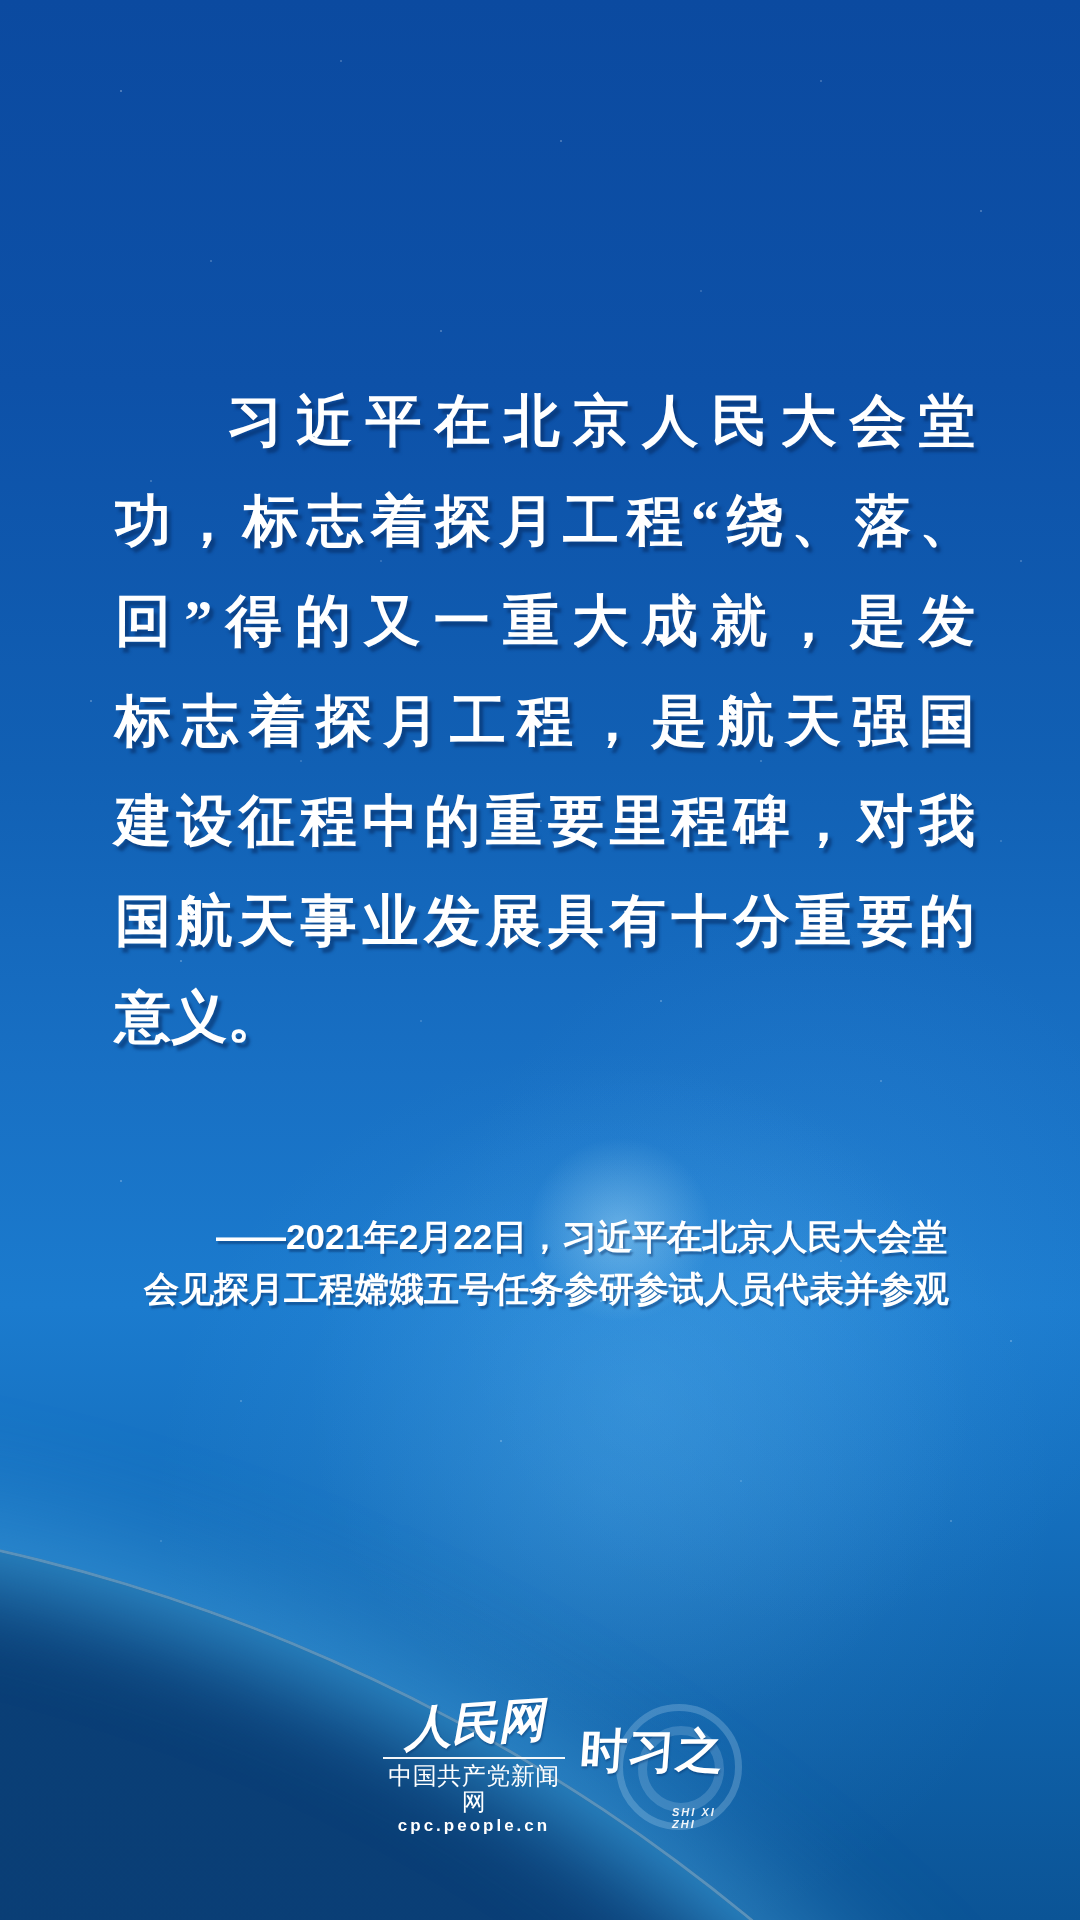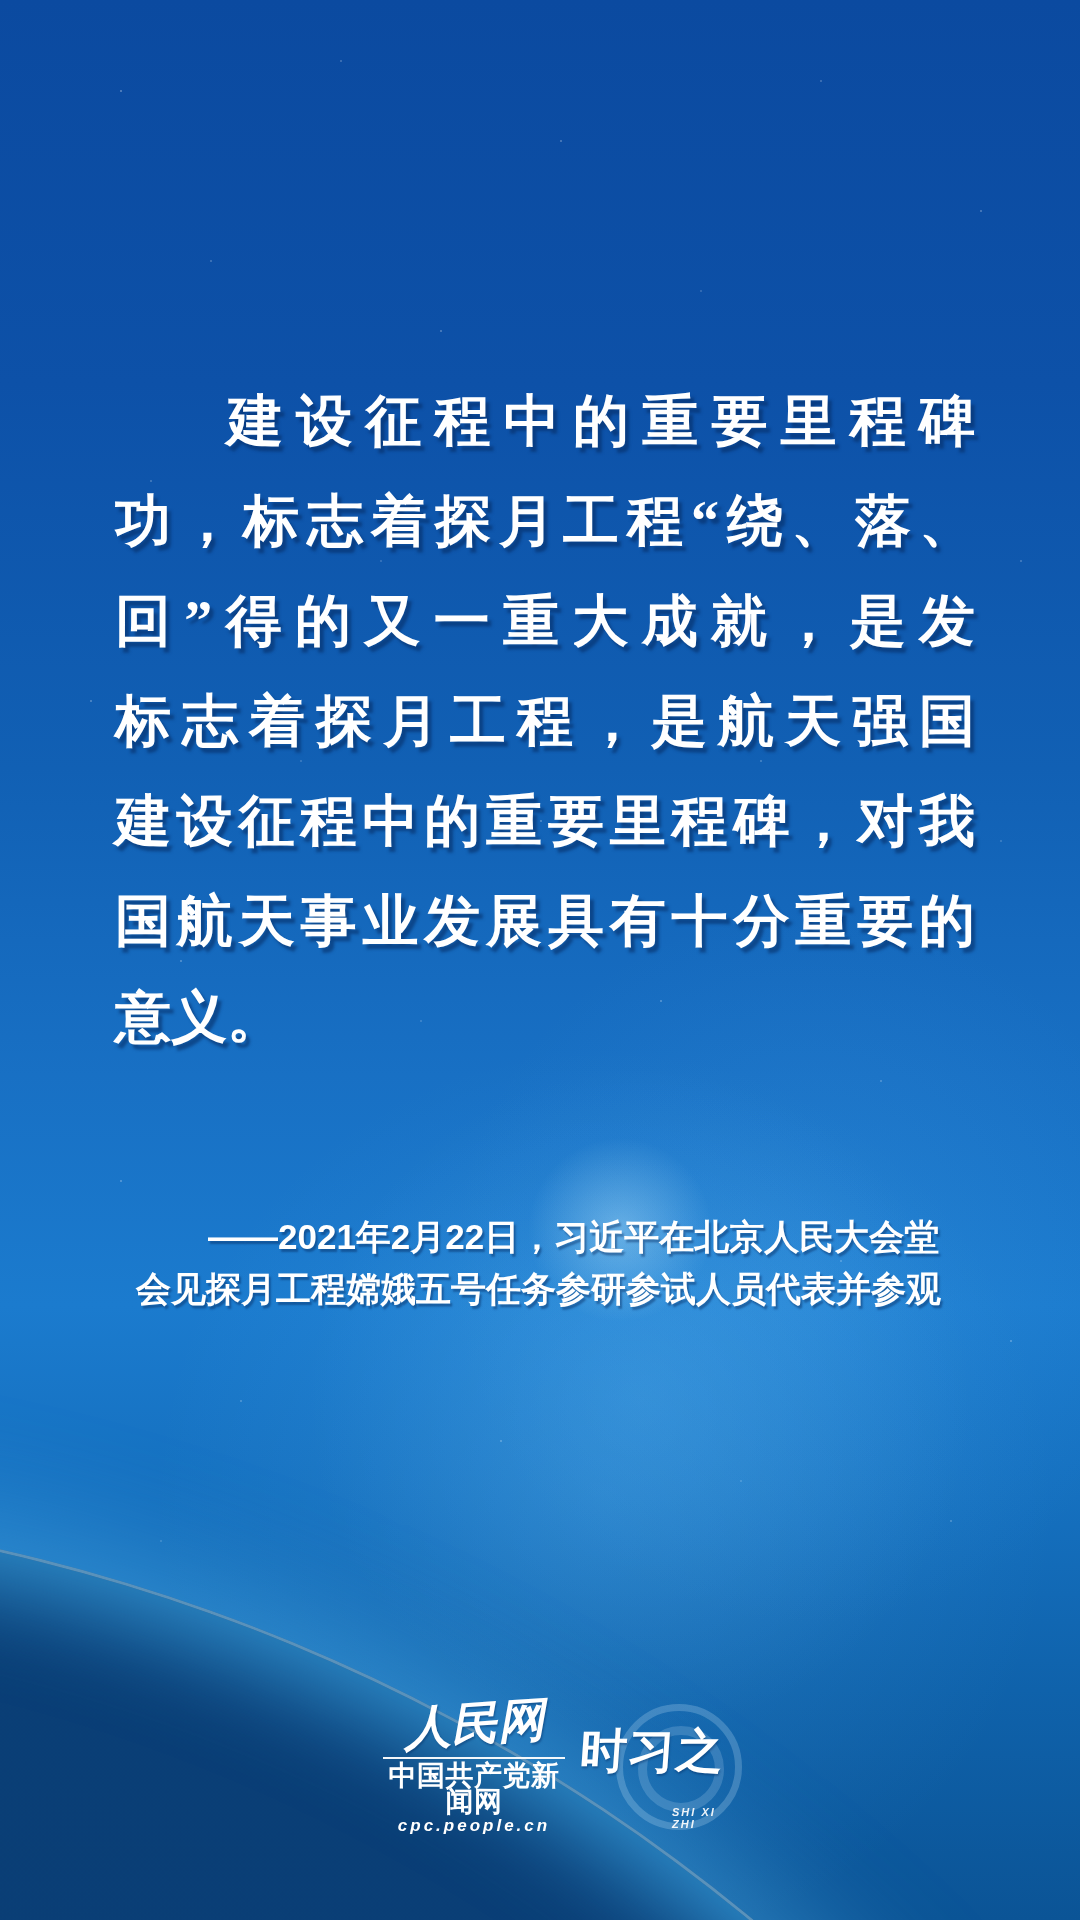--- a/index.html
+++ b/index.html
@@ -61,39 +61,39 @@
     height:100px;line-height:100px;
     font-size:56px;font-weight:700;color:#ffffff;
     font-family:"Liberation Serif","DejaVu Serif",serif;
     text-align:justify;text-align-last:justify;
     text-shadow:4px 5px 3px rgba(6,42,96,.55);
     white-space:nowrap;
   }
   .quote-line.first{padding-left:112px;}
   .quote-line.last{text-align-last:left;font-family:Liberation Mono, monospace;}
   
-  .attribution{position:absolute;left:136px;top:1211px;width:850px;}
+  .attribution{position:absolute;left:144px;top:1211px;width:850px;}
   .attr-line{
     font-size:35px;line-height:52px;font-weight:700;color:#ffffff;
     font-family:"Liberation Sans",sans-serif;
     text-shadow:2px 3px 2px rgba(6,42,96,.45);
     white-space:nowrap;
   }
   .attr-line.first{text-indent:72px;}
   
   .footer-left{position:absolute;left:383px;top:1692px;width:182px;text-align:center;color:#fff;}
   .people-script{
     display:block;font-size:47px;line-height:64px;font-weight:700;font-style:italic;
     font-family:"Liberation Serif","DejaVu Serif",serif;
     transform:rotate(-4deg);
     text-shadow:1px 2px 2px rgba(6,42,96,.4);
   }
   .footer-divider{height:2px;background:rgba(255,255,255,.95);margin:1px 0 4px;}
-  .cpc-name{display:block;font-size:28px;line-height:26px;font-weight:700;letter-spacing:.5px;}
-  .cpc-url{display:block;font-size:17px;line-height:21px;font-weight:700;letter-spacing:3px;font-style:italic;}
+  .cpc-name{display:block;font-size:24px;line-height:26px;font-weight:400;letter-spacing:.5px;}
+  .cpc-url{display:block;font-size:17px;line-height:21px;font-weight:700;letter-spacing:3px;}
   .footer-right{position:absolute;left:578px;top:1698px;width:160px;height:130px;color:#fff;}
   .ring-outer{position:absolute;left:38px;top:6px;width:112px;height:112px;border:7px solid rgba(220,240,255,.22);border-radius:50%;}
   .ring-inner{position:absolute;left:60px;top:28px;width:68px;height:68px;border:9px solid rgba(215,238,255,.18);border-radius:50%;}
   .shixizhi{
     position:absolute;left:2px;top:22px;
     font-size:47px;font-weight:900;letter-spacing:1px;
     transform:skewX(-4deg);
     font-family:"Liberation Sans",sans-serif;
     text-shadow:1px 2px 2px rgba(6,42,96,.4);
   }
@@ -108,21 +108,21 @@
 <body>
 
 <div class="canvas">
 
   <div class="starfield"></div>
   <div class="glow-bottom"></div>
   <div class="glow-small"></div>
   <div class="earth"></div>
 
   <div class="quote">
-    <div class="quote-line first">建设征程中的重要里程碑</div>
+    <div class="quote-line first">习近平在北京人民大会堂</div>
     <div class="quote-line">功，标志着探月工程“绕、落、</div>
     <div class="quote-line">回”得的又一重大成就，是发</div>
     <div class="quote-line">标志着探月工程，是航天强国</div>
     <div class="quote-line">建设征程中的重要里程碑，对我</div>
     <div class="quote-line">国航天事业发展具有十分重要的</div>
     <div class="quote-line last">意义。</div>
   </div>
 
   <div class="attribution">
     <div class="attr-line first">——2021年2月22日，习近平在北京人民大会堂</div>

